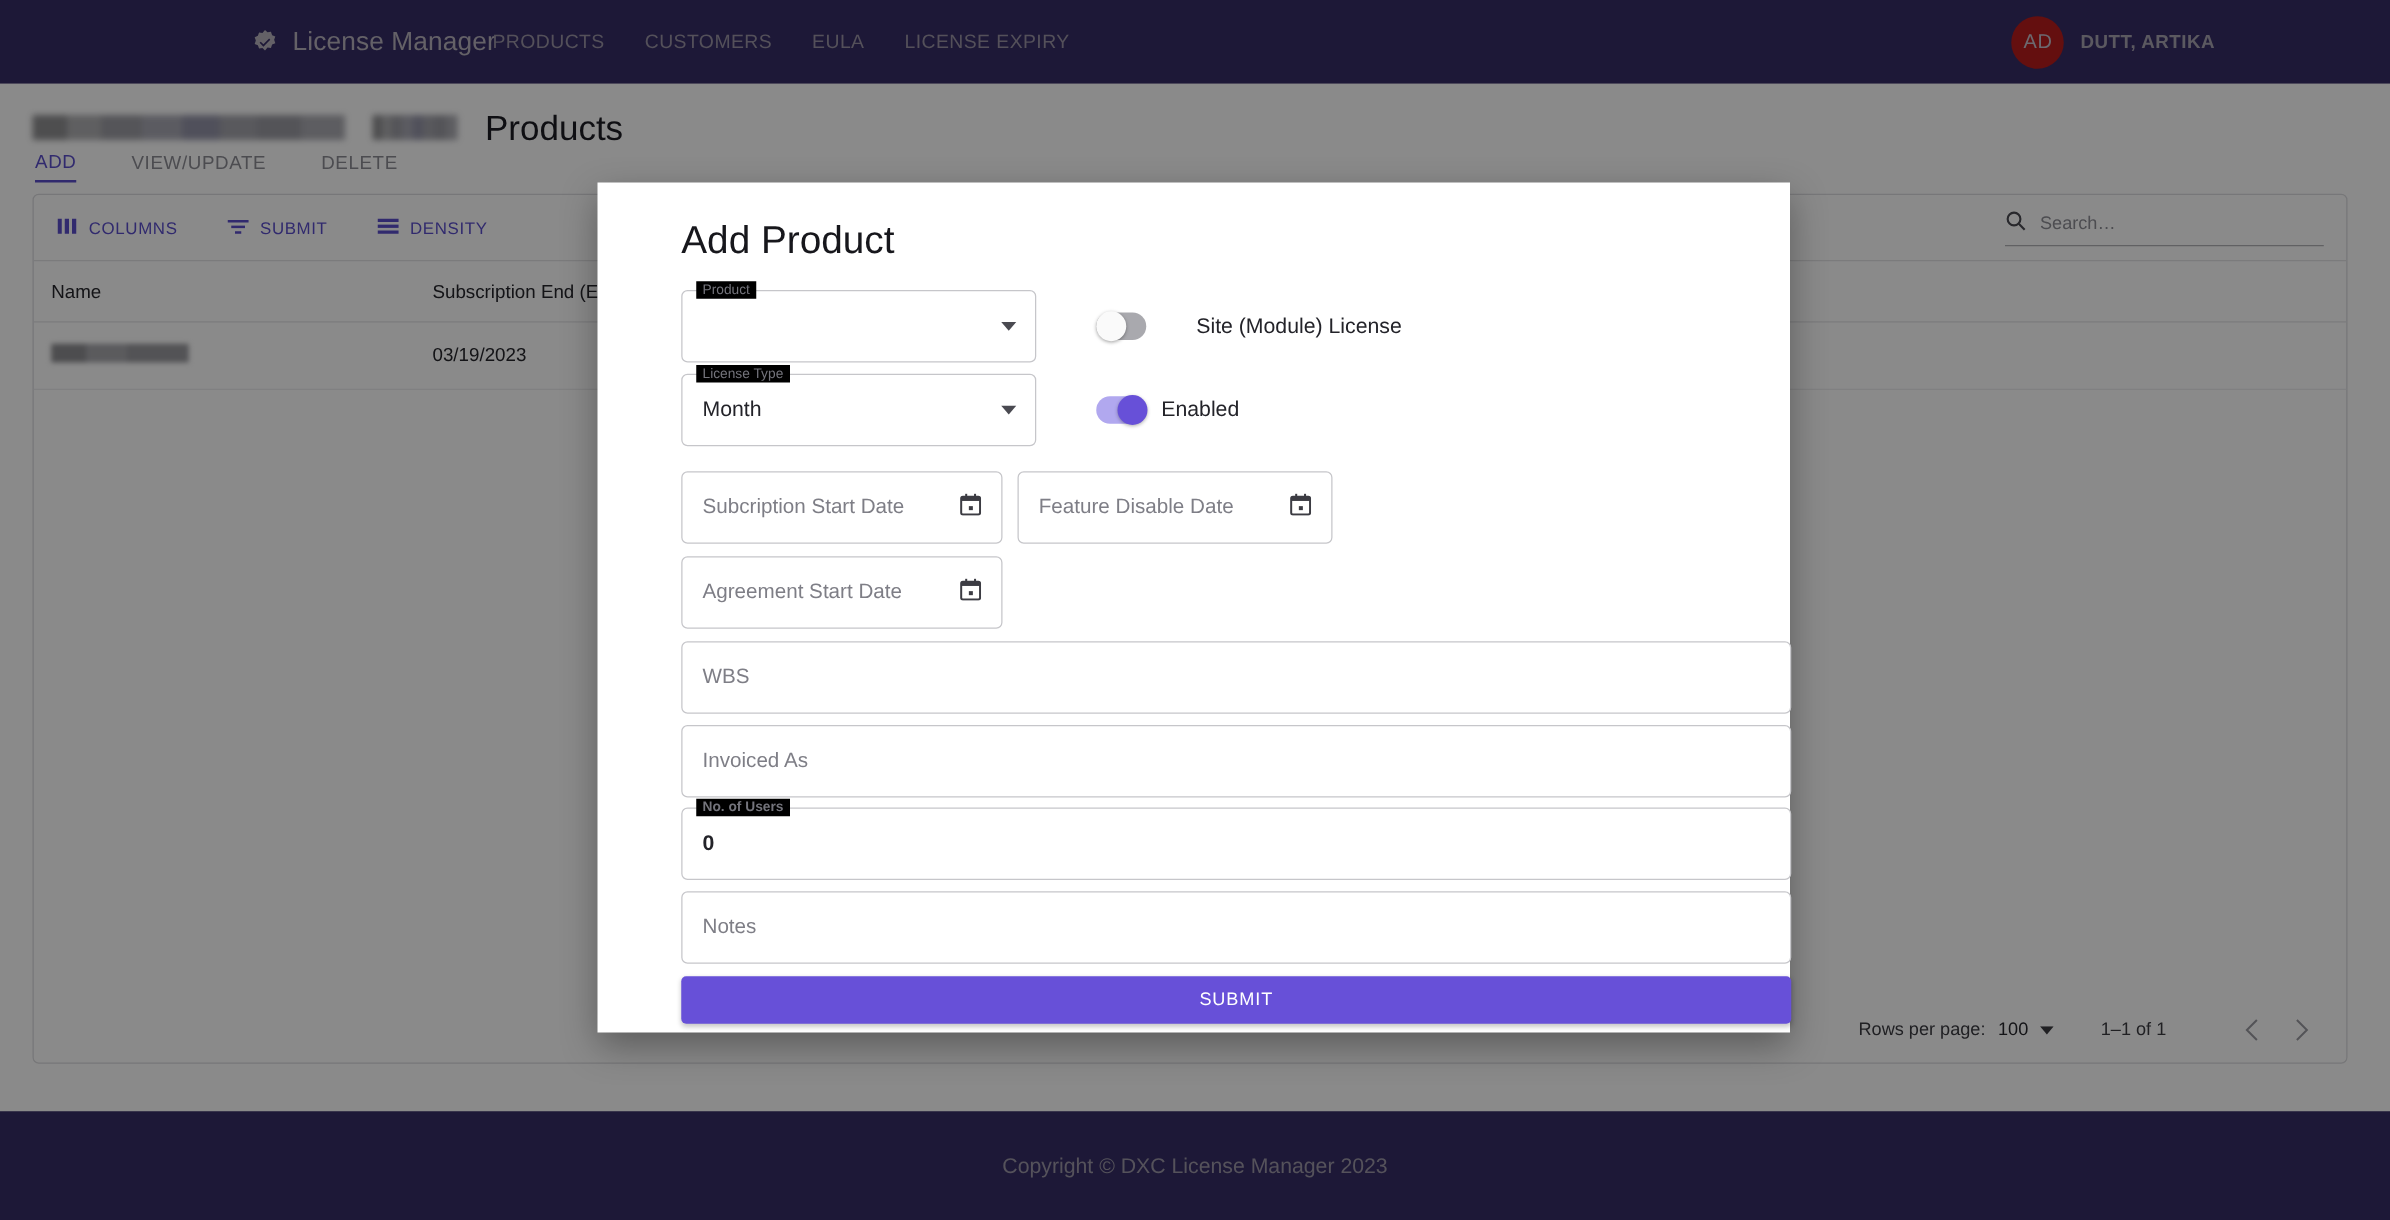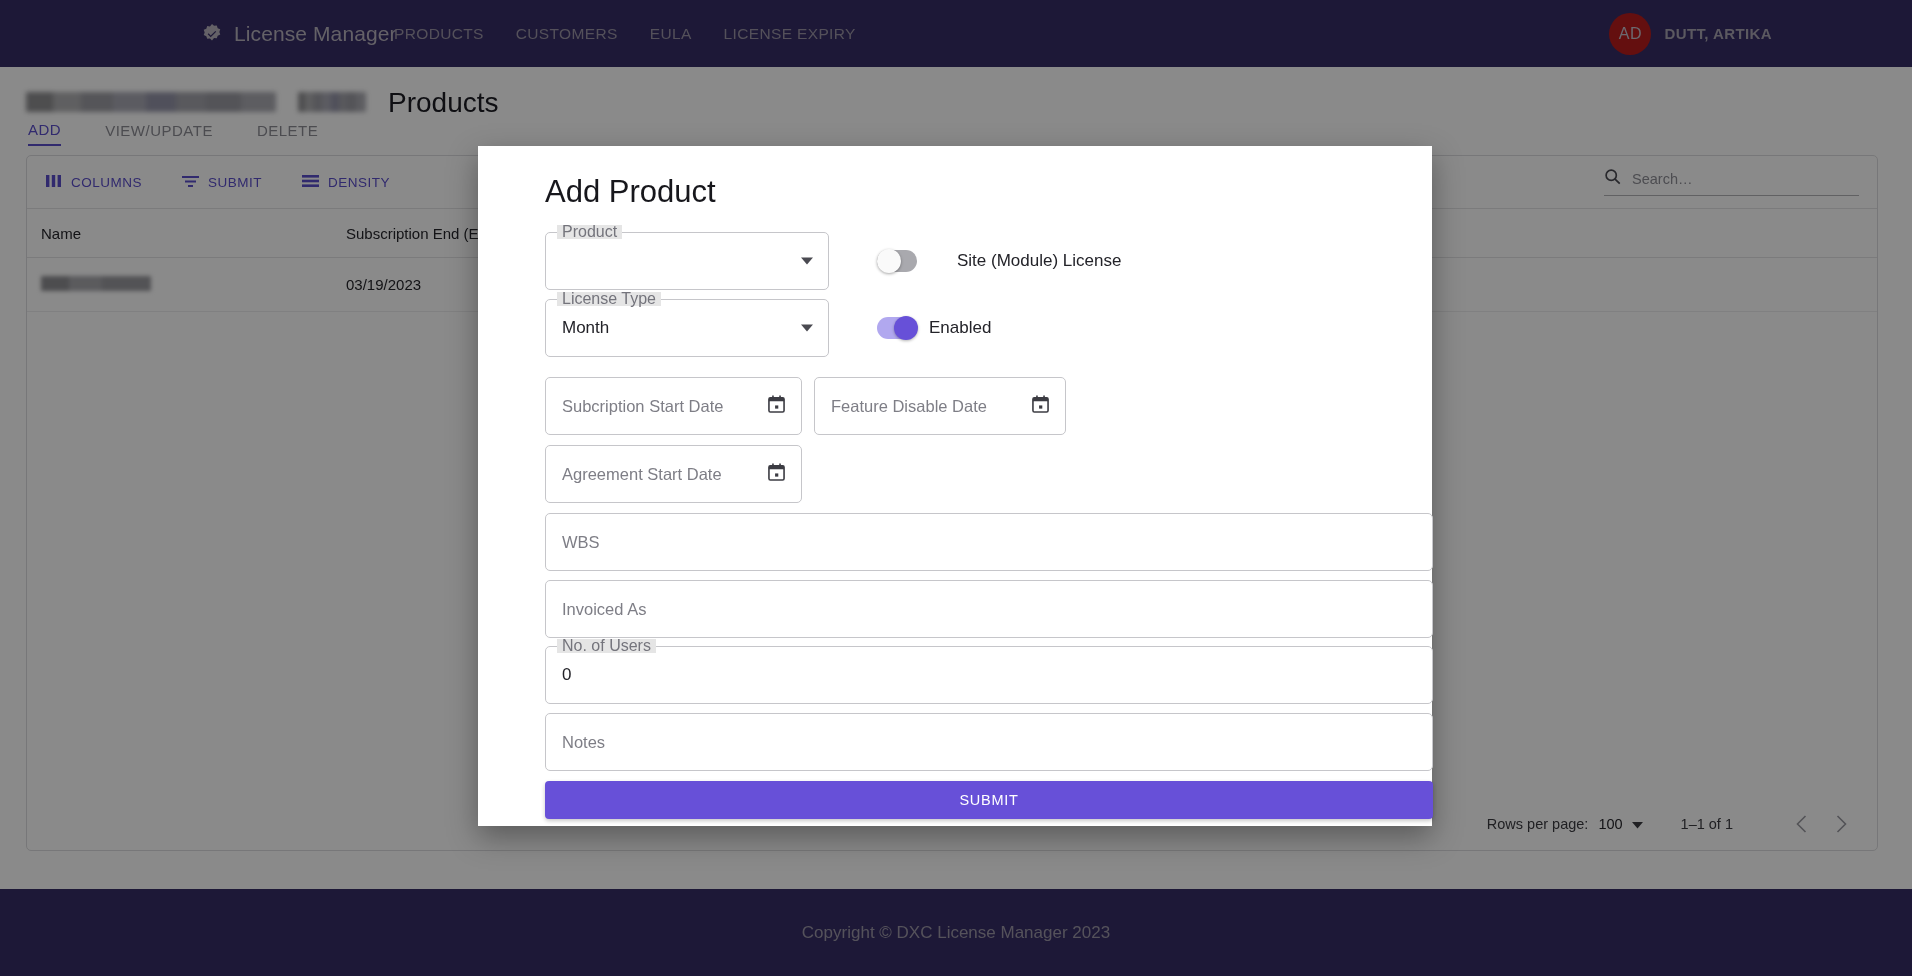--- a/index.html
+++ b/index.html
@@ -166,22 +166,22 @@
 
   .row { display: flex; align-items: center; }
 
   
   .of {
     position: relative; border: 1px solid #c6c6ca; border-radius: 5px;
     height: 58px; background: #fff;
   }
   .of > .notch {
     position: absolute; top: -8px; left: 11px;
-    background: #e5e5e5; padding: 0 5px;
-    font-size: 16px; color: #74747c; line-height: 14px;
+    background: #000000; padding: 0 5px;
+    font-size: 11px; color: #74747c; line-height: 14px;
   }
   .of > .val {
     position: absolute; left: 16px; top: 50%; transform: translateY(-50%);
     font-size: 17px; color: #232329;
   }
   .of > .ph {
     position: absolute; left: 16px; top: 50%; transform: translateY(-50%);
     font-size: 16.5px; color: #7e7e86;
   }
   .caret {
@@ -429,21 +429,21 @@
           <span class="ph">WBS</span>
         </div>
       </div>
 
       <div style="margin:9px 0 0 33px;">
         <div class="of" style="width:888px;">
           <span class="ph">Invoiced As</span>
         </div>
       </div>
 
-      <div style="margin:8px 0 0 33px;">
+      <div style="margin:8px 0 0 33px;font-weight:bold;">
         <div class="of" style="width:888px;">
           <span class="notch">No. of Users</span>
           <span class="val">0</span>
         </div>
       </div>
 
       <div style="margin:9px 0 0 33px;">
         <div class="of" style="width:888px;">
           <span class="ph">Notes</span>
         </div>

